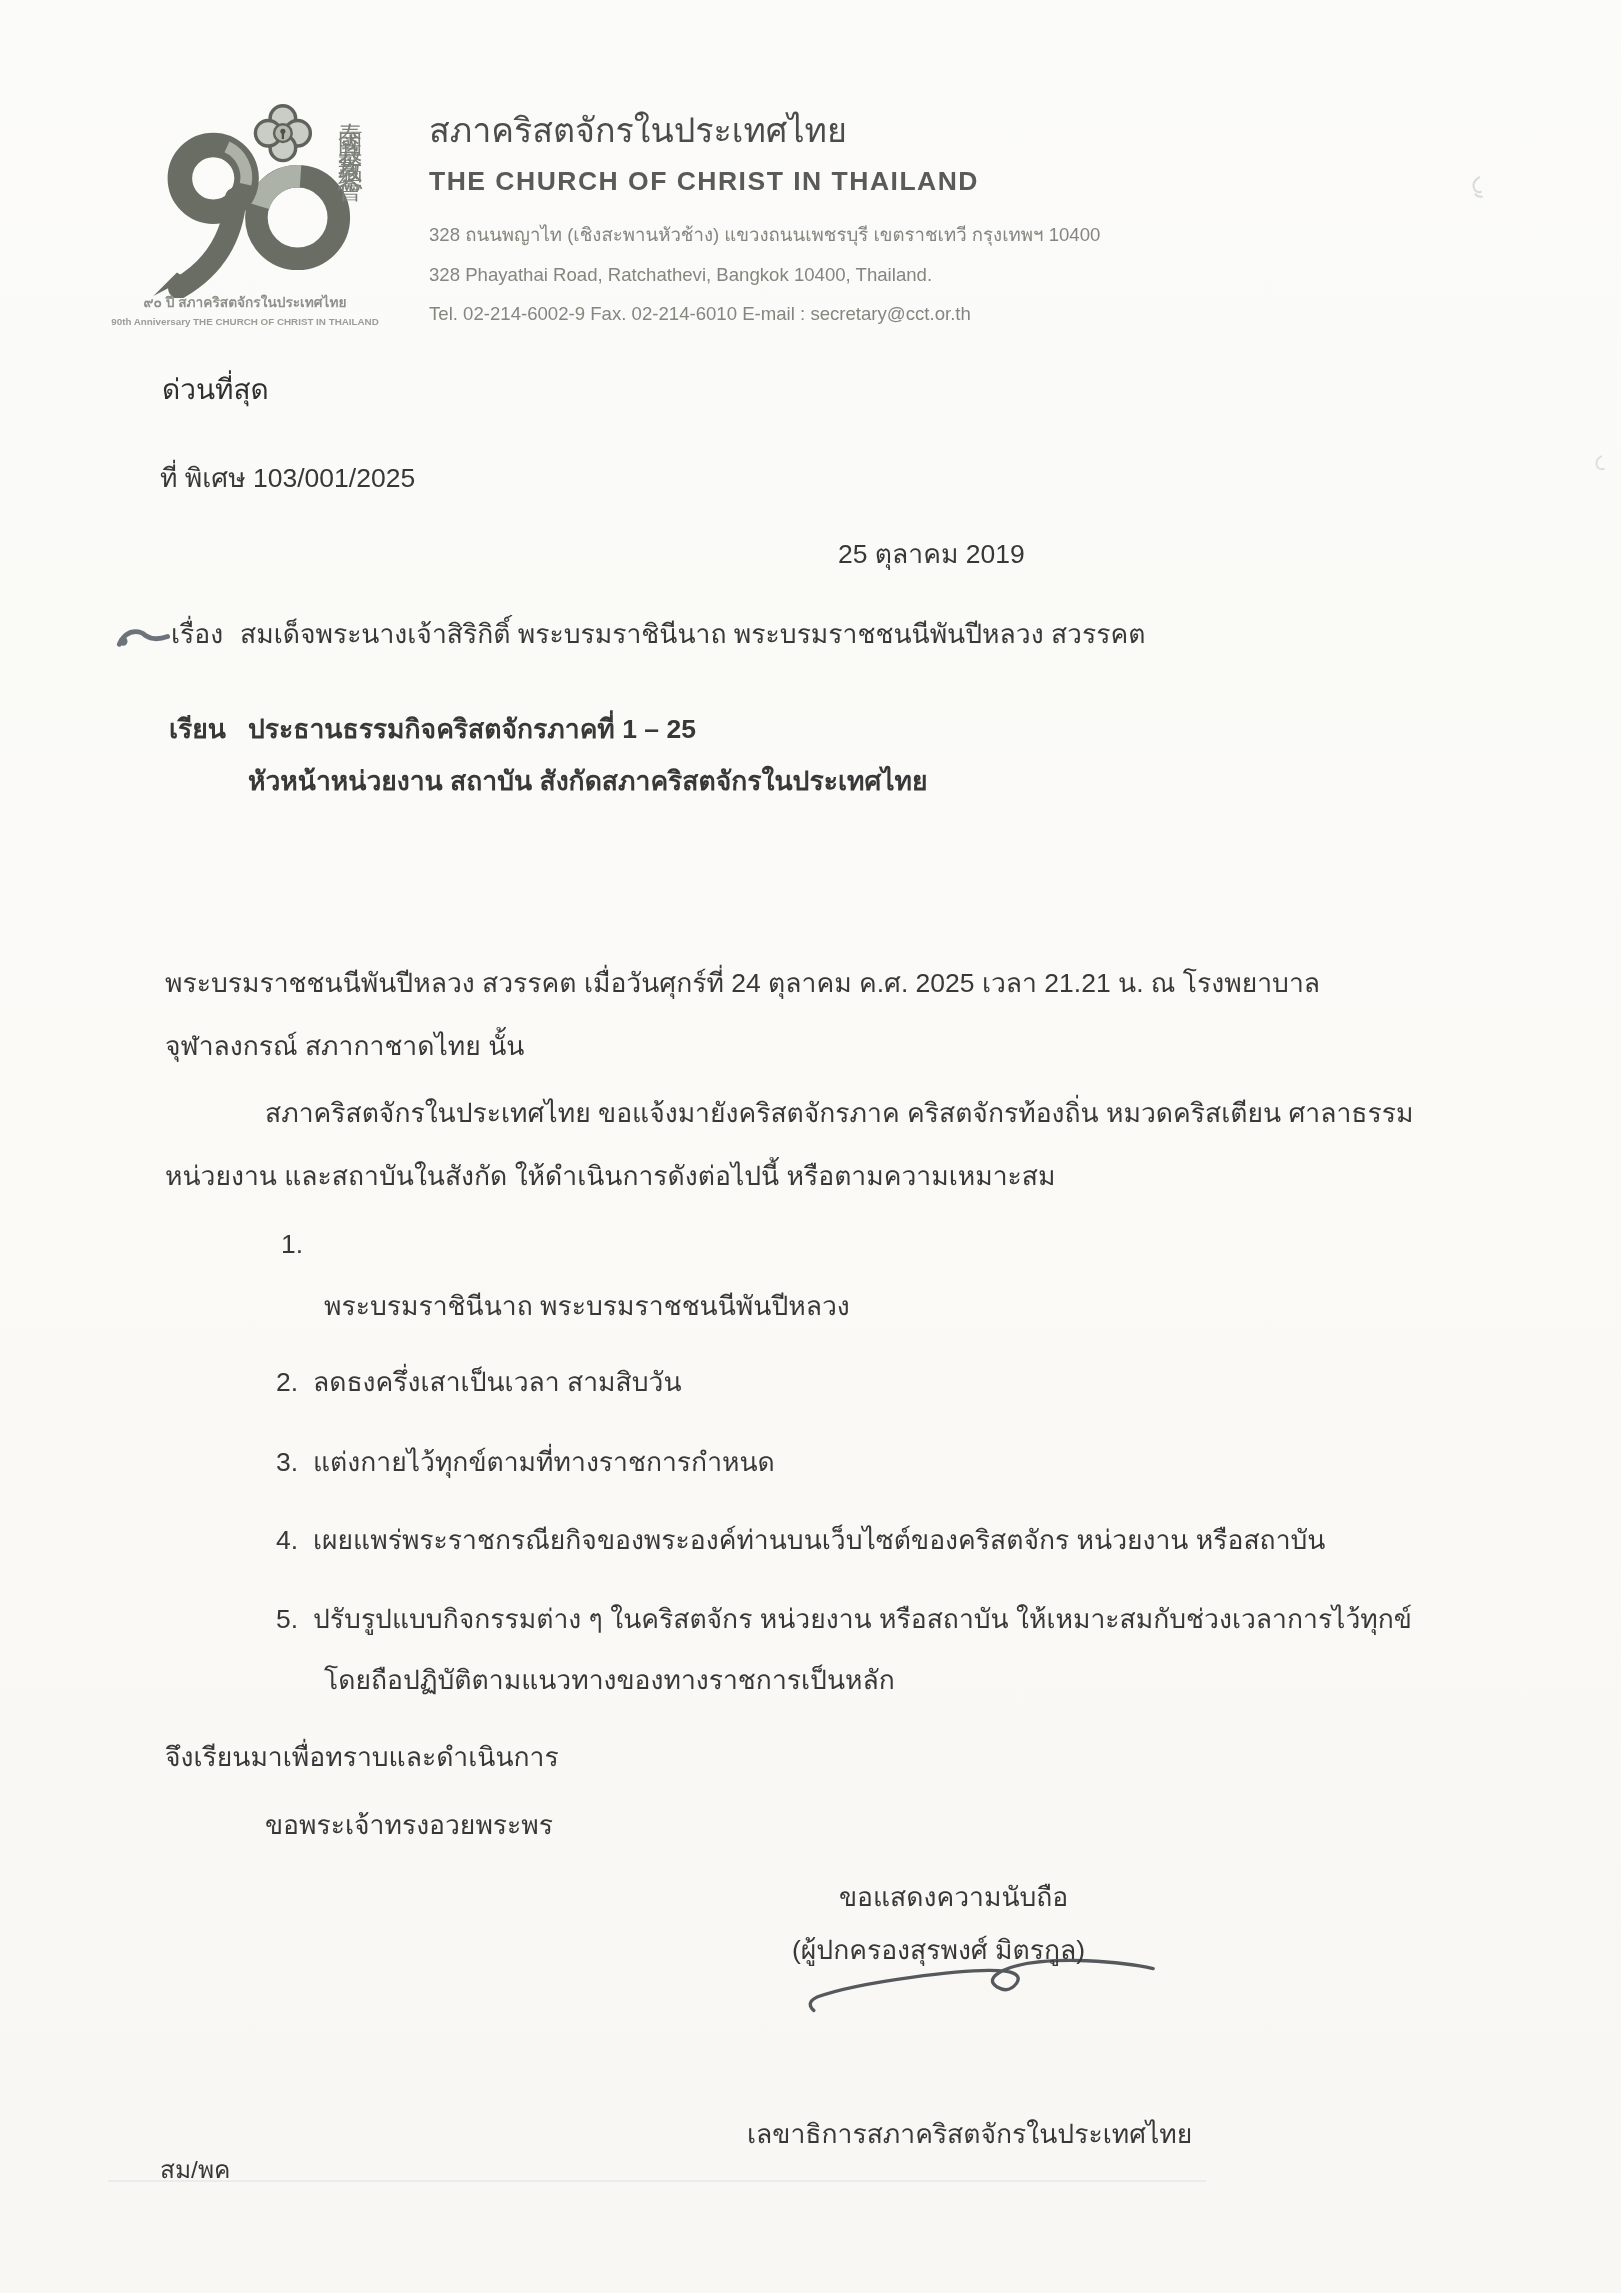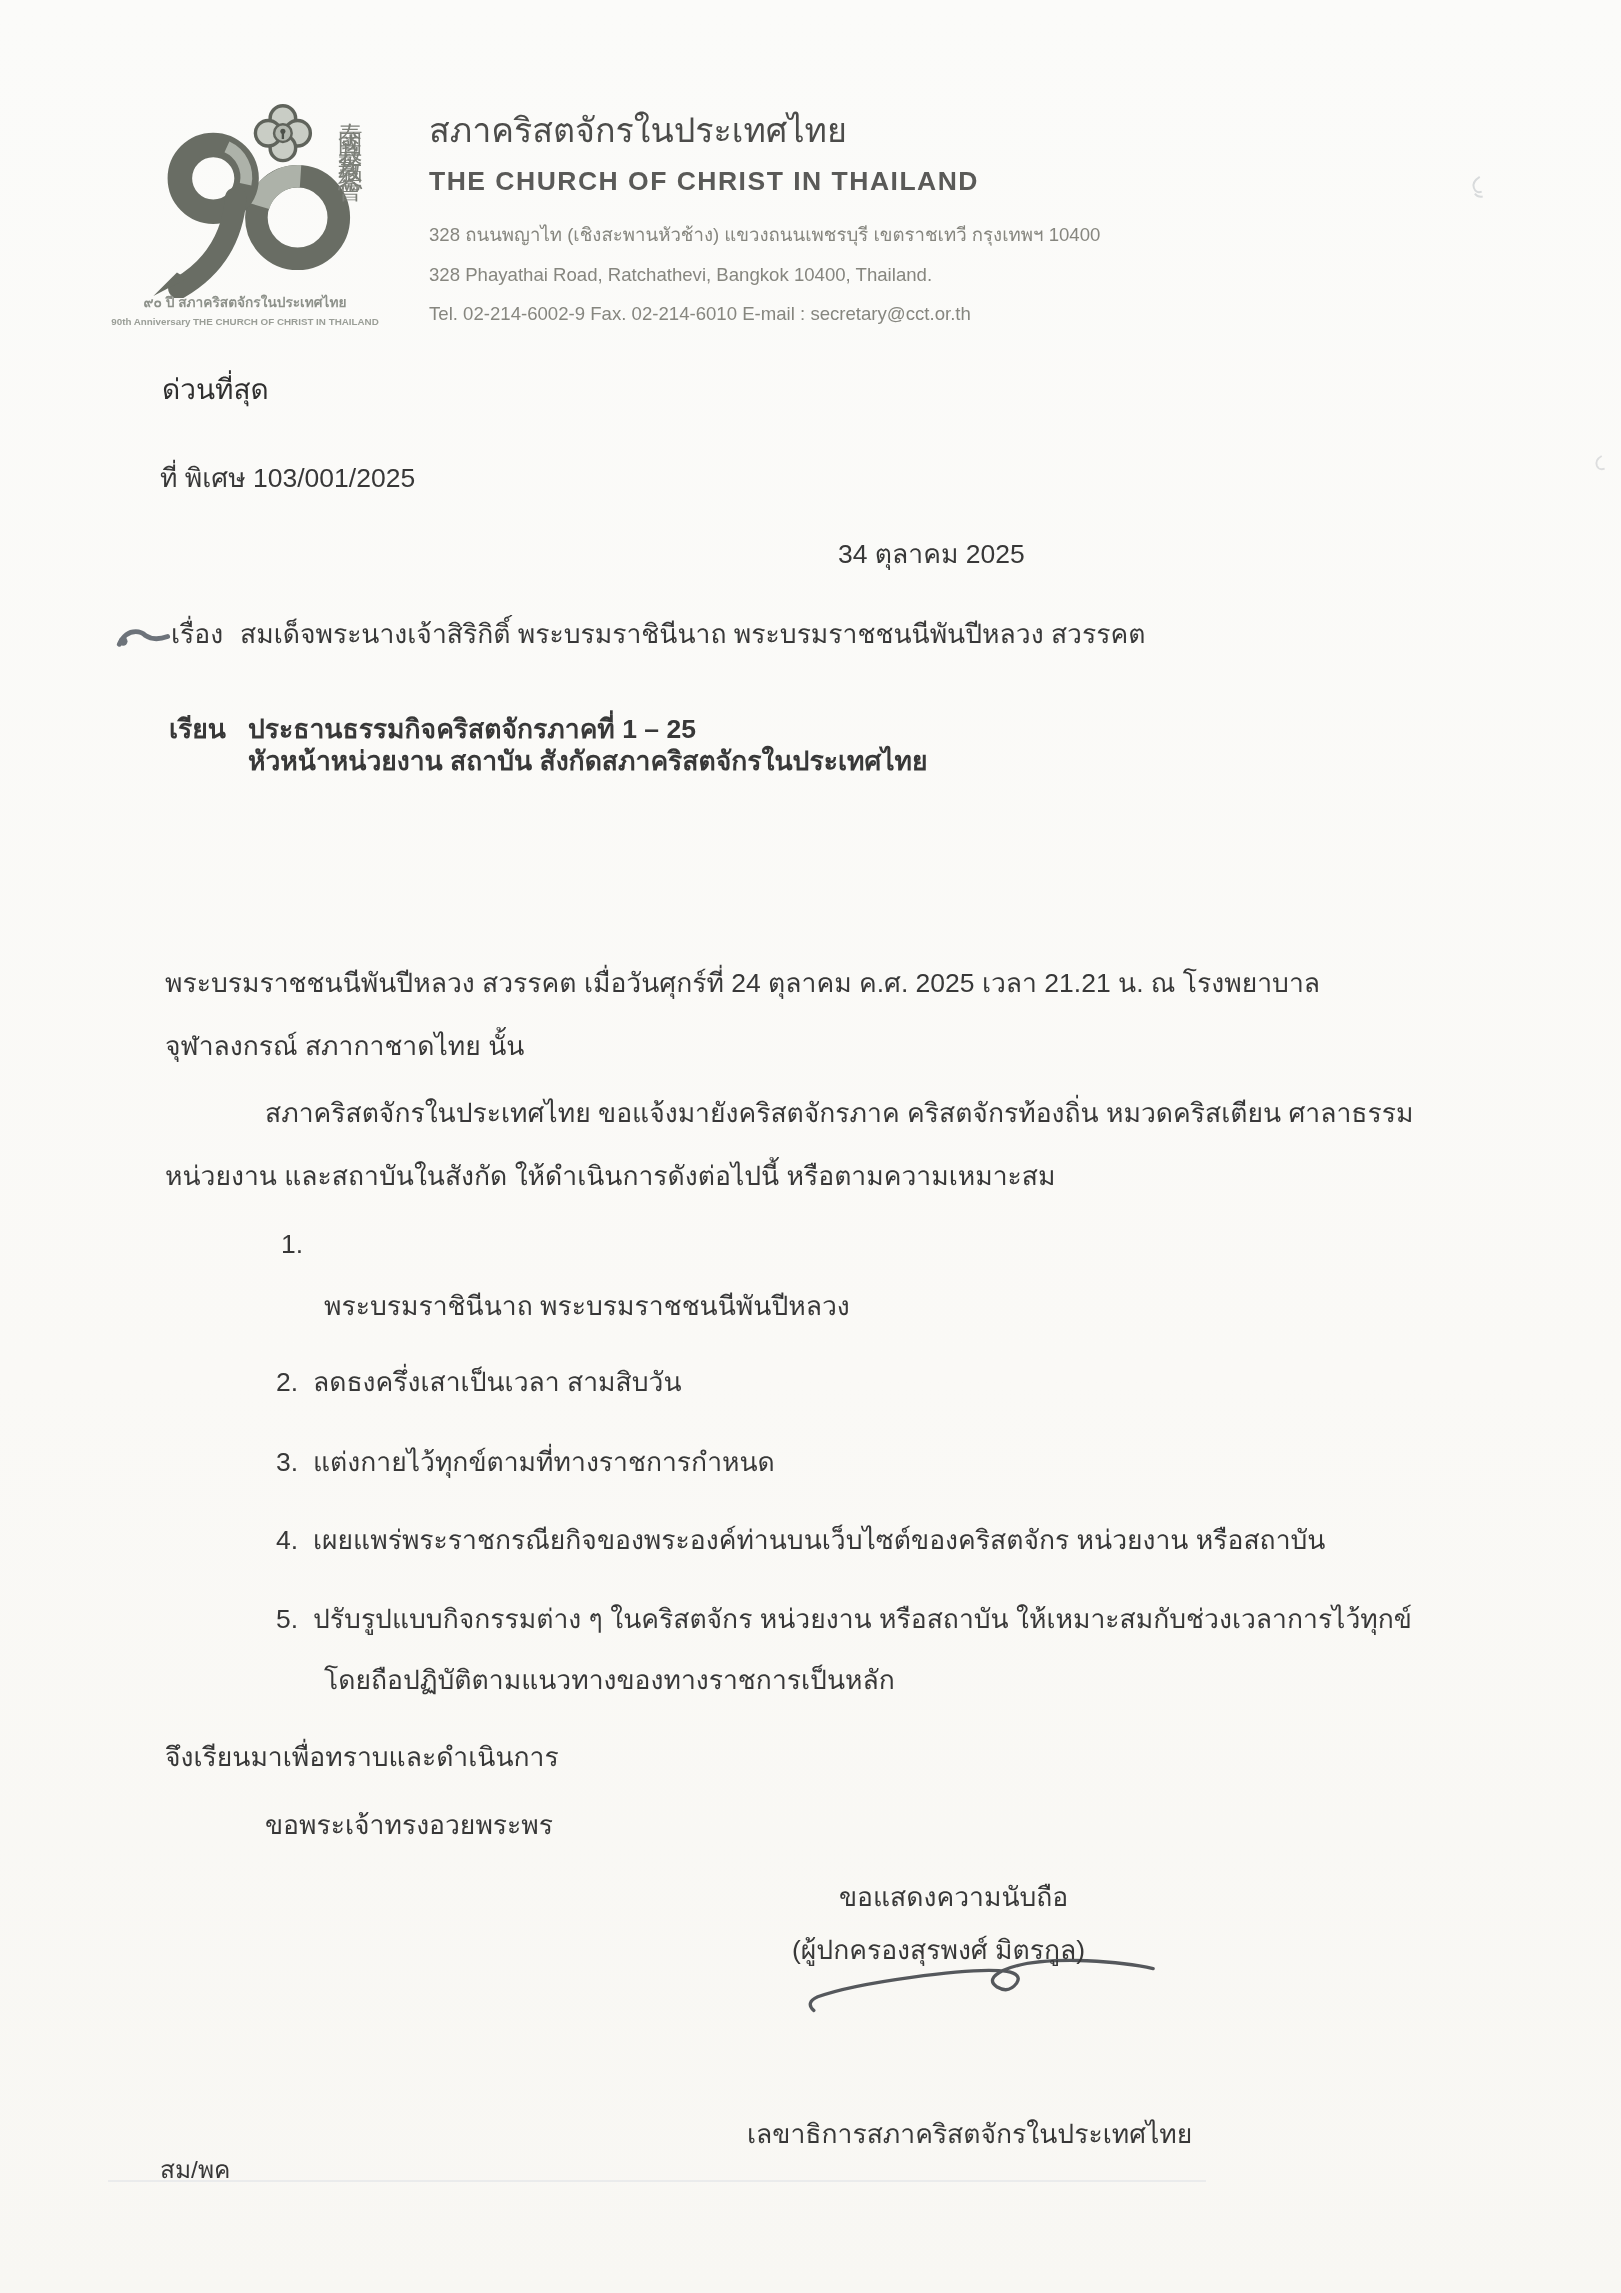--- a/index.html
+++ b/index.html
@@ -62,34 +62,34 @@
   <div class="t chinese" style="left:334px;top:104px;height:245px;">泰國基督教總會</div>
 
   <div class="t hdr-thai" style="left:429px;top:108px;">สภาคริสตจักรในประเทศไทย</div>
   <div class="t hdr-eng" style="left:429px;top:164px;">THE CHURCH OF CHRIST IN THAILAND</div>
   <div class="t hdr-addr" style="left:429px;top:223px;">328 ถนนพญาไท (เชิงสะพานหัวช้าง) แขวงถนนเพชรบุรี เขตราชเทวี กรุงเทพฯ 10400</div>
   <div class="t hdr-addr" style="left:429px;top:263px;">328 Phayathai Road, Ratchathevi, Bangkok 10400, Thailand.</div>
   <div class="t hdr-addr" style="left:429px;top:302px;">Tel. 02-214-6002-9  Fax. 02-214-6010  E-mail : secretary@cct.or.th</div>
 
   <div class="t body-text medium" style="left:162px;top:372px;font-size:28px;color:#2f2f2f;">ด่วนที่สุด</div>
   <div class="t body-text" style="left:160px;top:461px;">ที่ พิเศษ 103/001/2025</div>
-  <div class="t body-text" style="left:838px;top:537px;">34 ตุลาคม 2025</div>
+  <div class="t body-text" style="left:838px;top:537px;">25 ตุลาคม 2019</div>
 
   <div class="t" style="left:114px;top:623px;width:57px;height:29px;">
     <svg viewBox="0 0 58 30" width="57" height="29">
       <path d="M5,22 q6,-13 17,-13 q6,0 10,4 q9,6 23,1" fill="none" stroke="#6d737a" stroke-width="5" stroke-linecap="round"></path>
       <circle cx="9" cy="19" r="4.5" fill="#6d737a"></circle>
     </svg>
   </div>
   <div class="t body-text medium" style="left:171px;top:617px;">เรื่อง</div>
   <div class="t body-text medium" style="left:240px;top:617px;">สมเด็จพระนางเจ้าสิริกิติ์ พระบรมราชินีนาถ พระบรมราชชนนีพันปีหลวง สวรรคต</div>
 
   <div class="t body-text semibold" style="left:169px;top:712px;">เรียน</div>
   <div class="t body-text semibold" style="left:248px;top:712px;">ประธานธรรมกิจคริสตจักรภาคที่ 1 – 25</div>
-  <div class="t body-text semibold" style="left:248px;top:744px;">หัวหน้าหน่วยงาน สถาบัน สังกัดสภาคริสตจักรในประเทศไทย</div>
+  <div class="t body-text semibold" style="left:248px;top:764px;">หัวหน้าหน่วยงาน สถาบัน สังกัดสภาคริสตจักรในประเทศไทย</div>
 
   <div class="t body-text" style="left:165px;top:966px;">พระบรมราชชนนีพันปีหลวง สวรรคต เมื่อวันศุกร์ที่ 24 ตุลาคม ค.ศ. 2025 เวลา 21.21 น. ณ โรงพยาบาล</div>
   <div class="t body-text" style="left:165px;top:1029px;">จุฬาลงกรณ์ สภากาชาดไทย นั้น</div>
 
   <div class="t body-text" style="left:265px;top:1096px;">สภาคริสตจักรในประเทศไทย ขอแจ้งมายังคริสตจักรภาค คริสตจักรท้องถิ่น หมวดคริสเตียน ศาลาธรรม</div>
   <div class="t body-text" style="left:165px;top:1159px;">หน่วยงาน และสถาบันในสังกัด ให้ดำเนินการดังต่อไปนี้ หรือตามความเหมาะสม</div>
 
   <div class="t body-text" style="left:281px;top:1227px;">1.</div>
   <div class="t body-text" style="left:324px;top:1289px;">พระบรมราชินีนาถ พระบรมราชชนนีพันปีหลวง</div>
 

